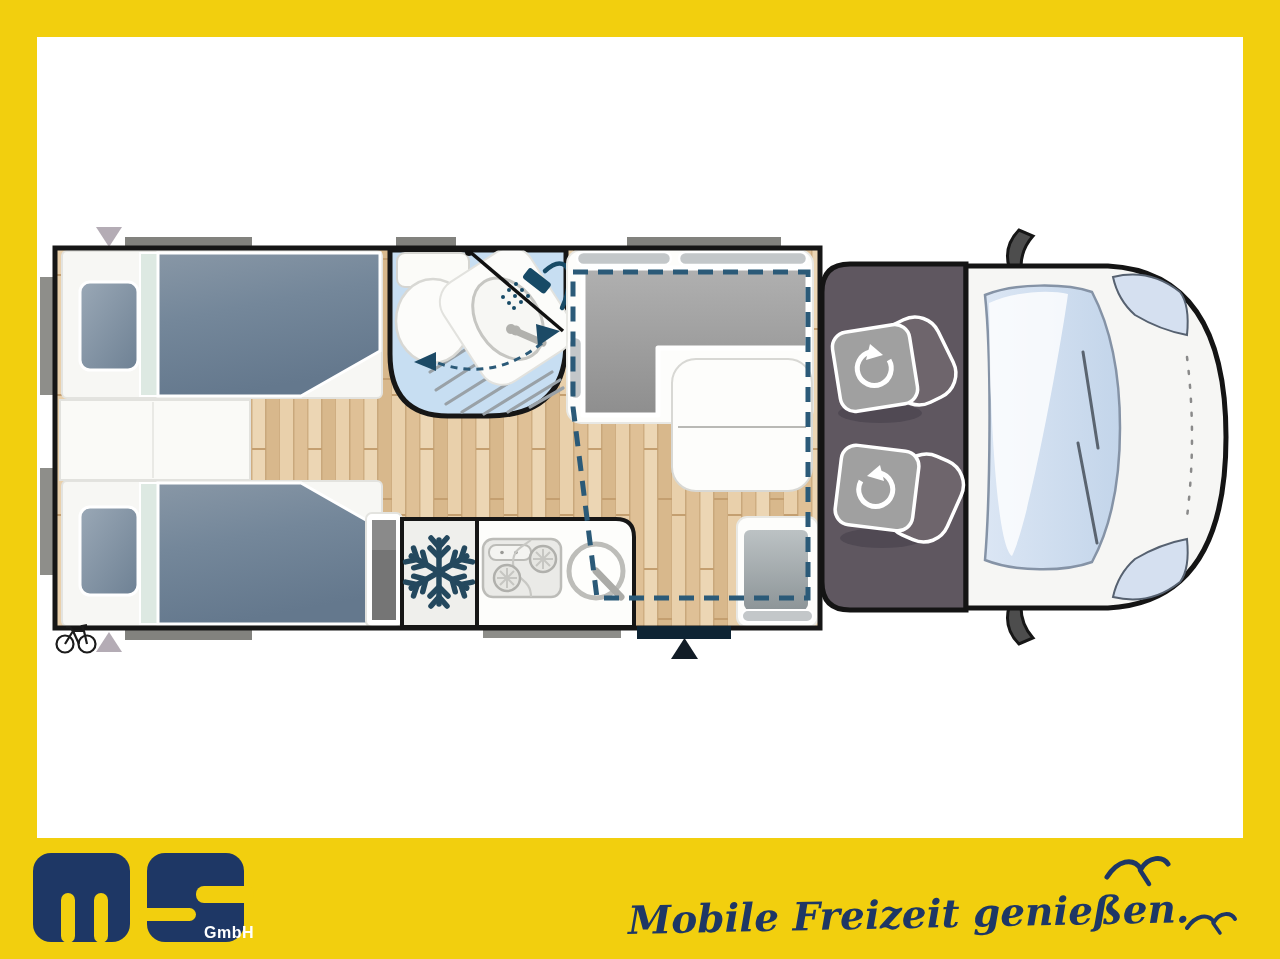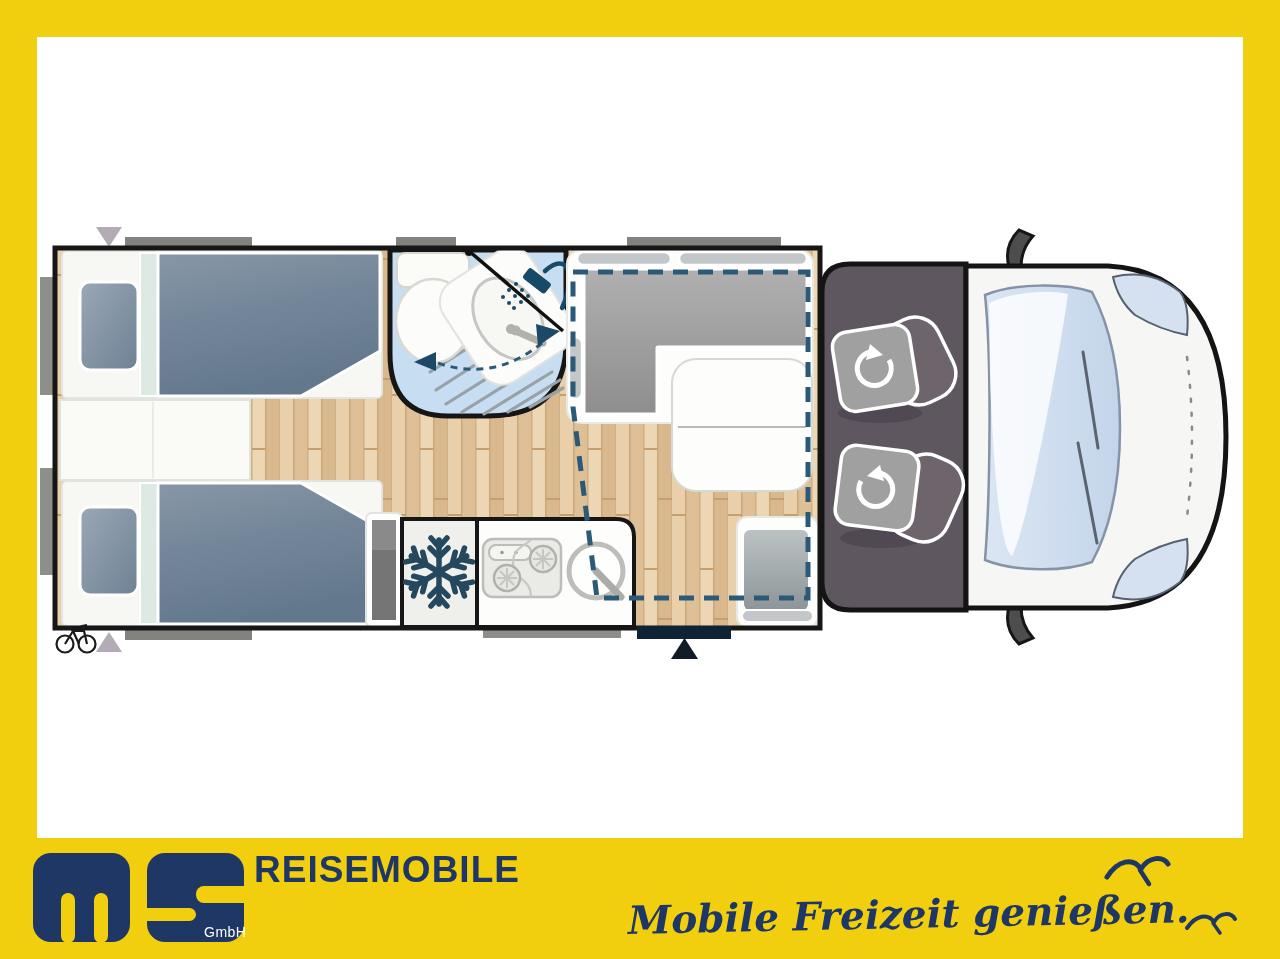--- a/index.html
+++ b/index.html
@@ -1,20 +1,20 @@
 <!DOCTYPE html>
 <html><head>
 <meta charset="utf-8">
 <style>
   html,body{margin:0;padding:0;background:#888;}
   .page{position:relative;width:1280px;height:959px;overflow:hidden;font-family:"Liberation Sans",sans-serif;}
   .content-area{position:absolute;left:37px;top:37px;width:1206px;height:801px;}
   .plan-svg{position:absolute;left:0;top:0;width:1280px;height:959px;}
   .brand-name{position:absolute;left:254px;top:851px;font-size:37px;font-weight:800;letter-spacing:1px;line-height:1;}
-  .gmbh-label{position:absolute;left:204px;top:924px;font-size:14px;font-weight:normal;color:#fff;letter-spacing:.5px;text-align:center;}
+  .gmbh-label{position:absolute;left:204px;top:924px;font-size:16px;font-weight:bold;color:#fff;letter-spacing:.5px;text-align:center;}
   .slogan{position:absolute;left:628px;top:891px;font-family:"DejaVu Serif",serif;font-style:italic;font-weight:700;font-size:39px;transform:rotate(-1.2deg);white-space:nowrap;}
 </style>
 </head>
 <body>
 
 <div class="page" style="background:#f2cf0e;">
 
   <div class="content-area" style="background:#ffffff;"></div>
 
   <svg class="plan-svg" viewBox="0 0 1280 959" xmlns="http://www.w3.org/2000/svg">
@@ -269,17 +269,16 @@
       </g>
     </g>
     <g fill="none" stroke="#1e3765" stroke-linecap="round">
       <path d="M1107,877 C1118,860 1133,857 1141,869 C1149,856 1163,856 1168,864" stroke-width="5"></path>
       <path d="M1140,870 L1149,884" stroke-width="4.5"></path>
       <path d="M1187,928 C1196,915 1208,913 1214,922 C1220,912 1231,912 1235,919" stroke-width="4"></path>
       <path d="M1213,923 L1220,933" stroke-width="3.5"></path>
     </g>
   </svg>
 
-  <div class="brand-name" style="color:#1e3765;">REISEMOBILE</div>
   <div class="gmbh-label">GmbH</div>
   <div class="slogan" style="color:#1e3765;">Mobile Freizeit genießen.</div>
 
 </div>
 
 </body></html>

